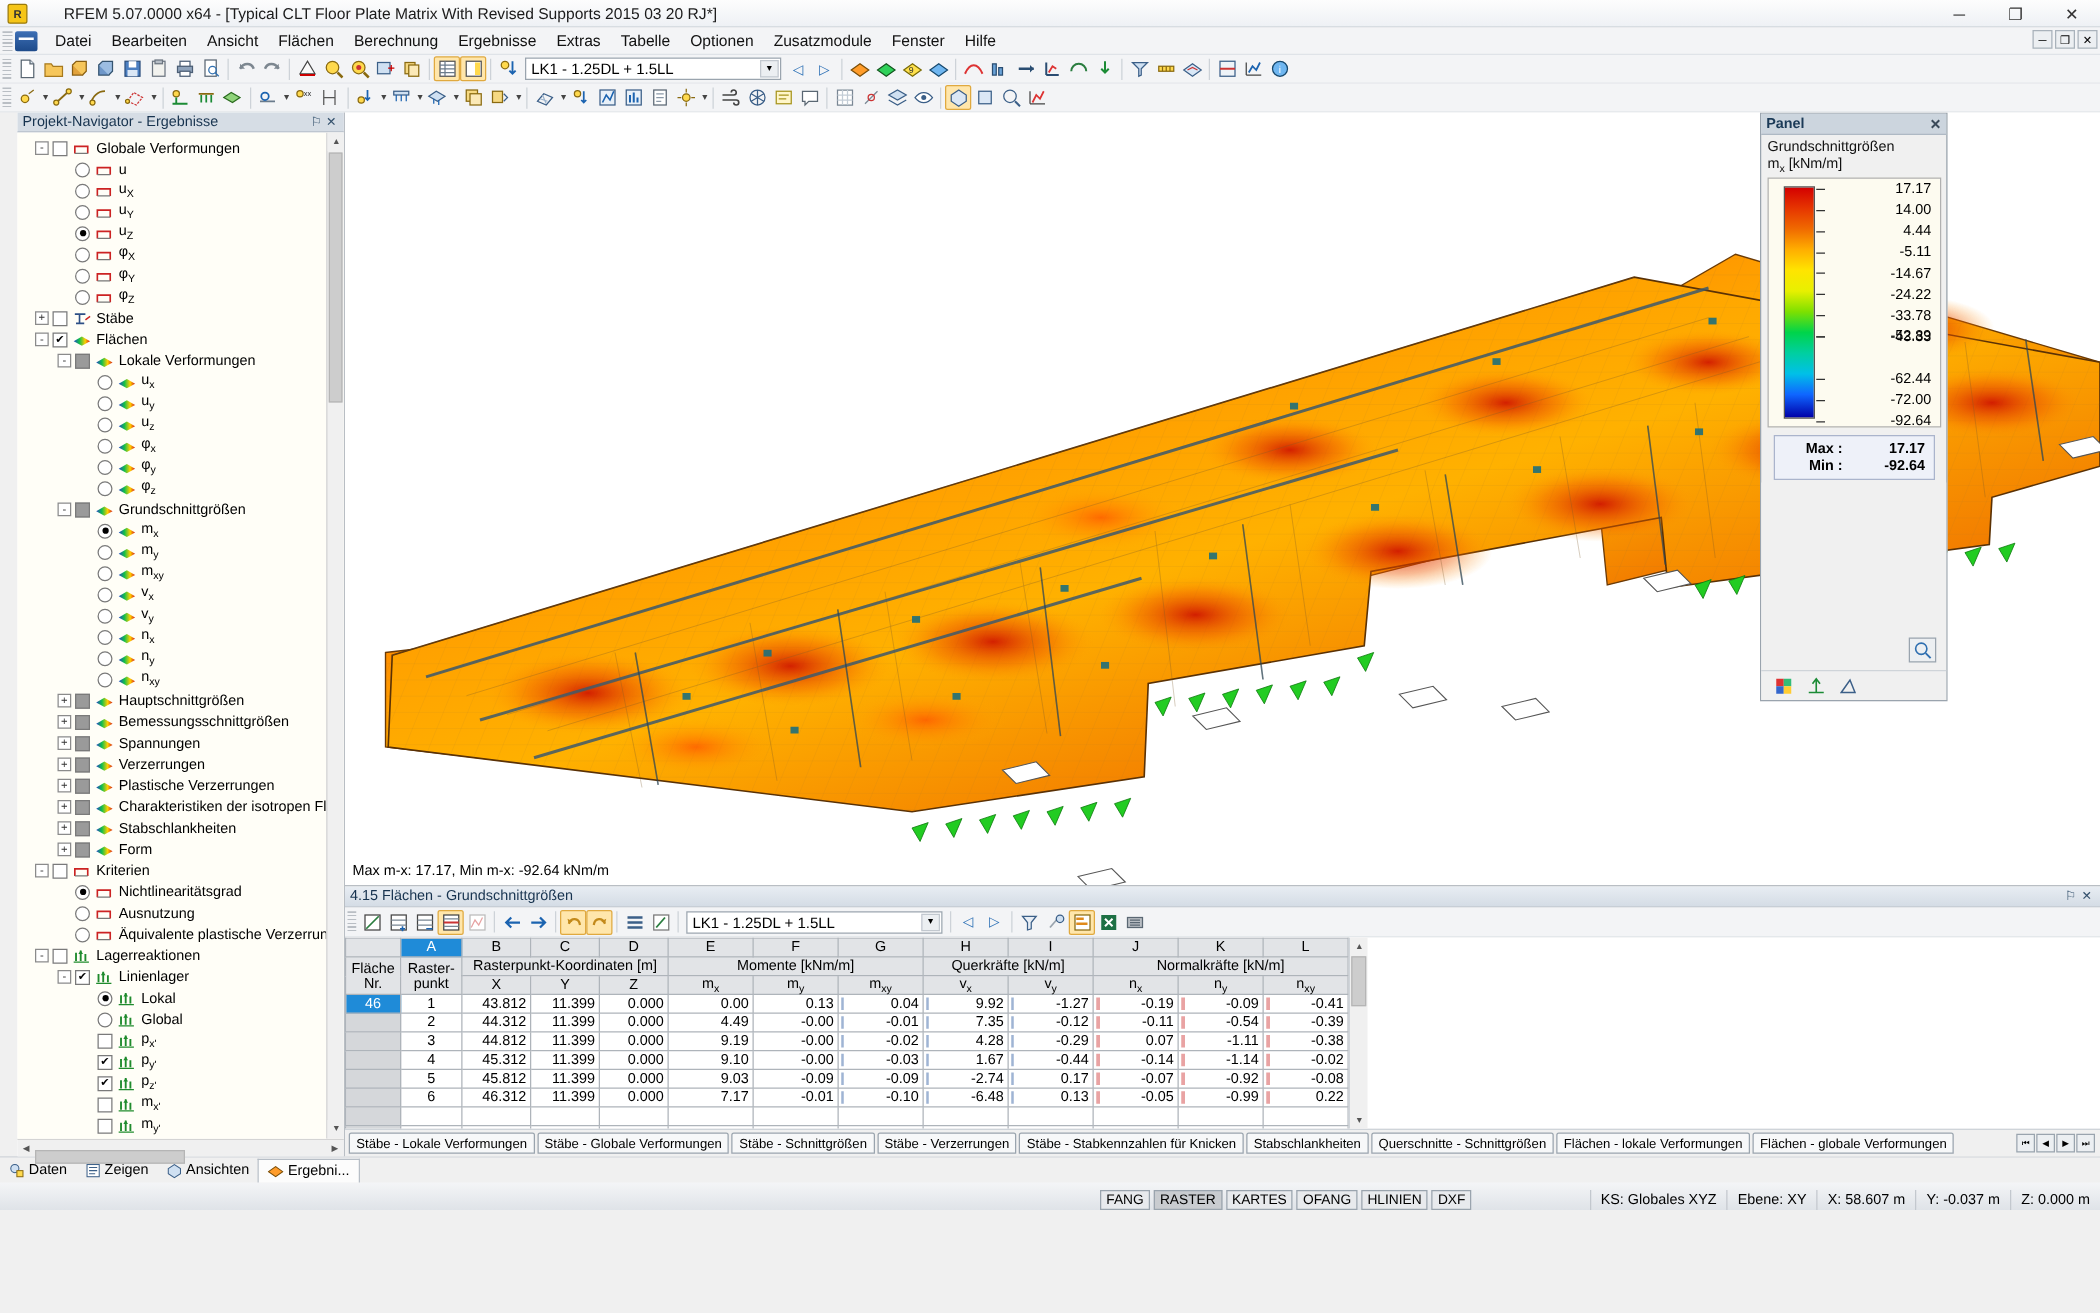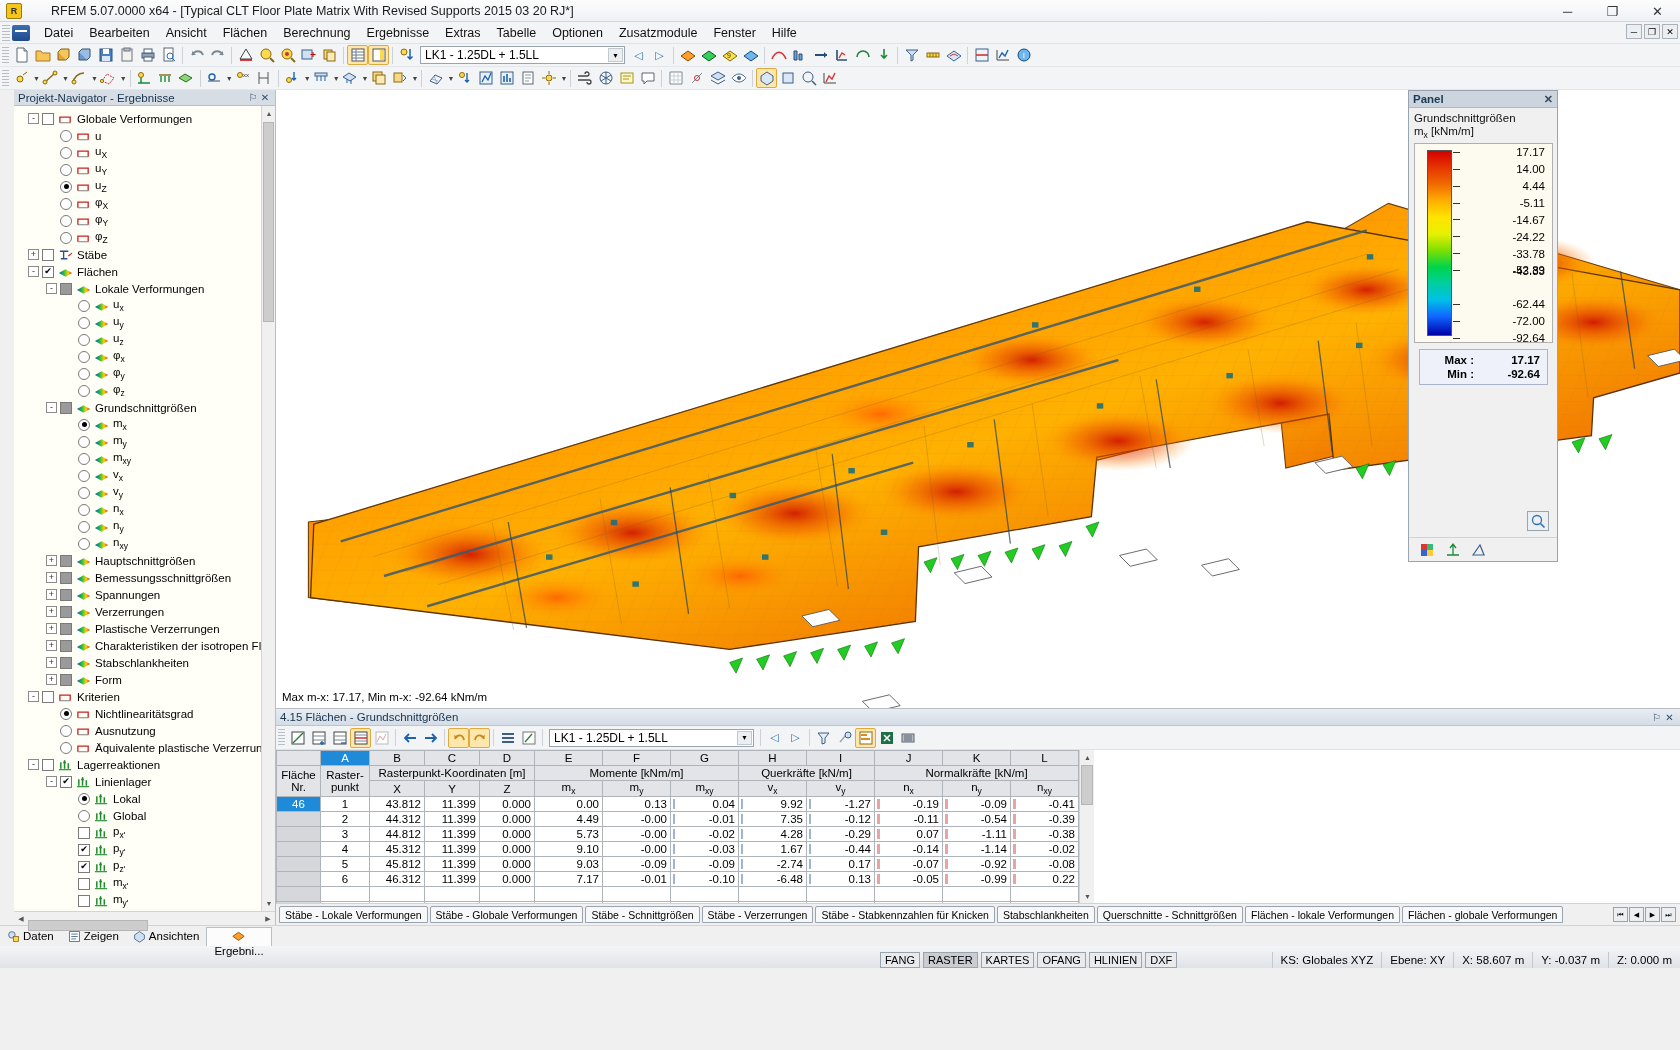--- a/index.html
+++ b/index.html
@@ -144,21 +144,21 @@
   
   #tabsbar { height:22px; background:#f0f0f0; display:flex; align-items:center; border-top:1px solid #cfd4d9; padding-left:3px; }
   .rtab { height:17px; border:1px solid #9aa4ae; background:#f7f8f9; display:flex; align-items:center; padding:0 5px;
      font-size:10.5px; margin-right:2px; border-radius:2px 2px 0 0; white-space:nowrap; }
   .tabnav { margin-left:auto; display:flex; gap:1px; padding-right:4px; }
   .tabnav span{width:15px;height:15px;border:1px solid #9aa4ae;background:#eceff2;display:flex;align-items:center;justify-content:center;font-size:7px;}
 
   
   #footer { height:21px; background:#f0f0f0; display:flex; align-items:center; border-top:1px solid #cfd4d9; }
   .ftab { display:flex; align-items:center; gap:3px; padding:1px 7px; font-size:11.5px; height:19px; }
-  .ftab.active { background:#fcfcfc; border:1px solid #b7bec6; border-bottom:none;flex-direction:column; }
+  .ftab.active { background:#fcfcfc; border:1px solid #b7bec6; border-bottom:none; }
   #statusbar { height:22px; background:linear-gradient(#f4f5f7,#dfe3e8); display:flex; align-items:flex-end; font-size:11.5px; }
   .sbcell { border:1px solid #9aa4ae; background:#e8eaed; height:16px; display:flex; align-items:center; padding:0 4px;
       margin-right:3px; font-size:11px; }
   .sbcell.on { background:#c9ccd0; }
   .sbplain { padding:0 8px; border-left:1px solid #c3c8ce; height:16px; display:flex; align-items:center; }
 
   
   #model { position:absolute; inset:0; }
 </style>
 </head>
@@ -1787,21 +1787,21 @@
                 <td class="num bar red"><i></i>-0.11</td>
                 <td class="num bar red"><i></i>-0.54</td>
                 <td class="num bar red"><i></i>-0.39</td>
               </tr>
               <tr>
                 <td class="rowhdr "></td>
                 <td class="ctr">3</td>
                 <td class="num ">44.812</td>
                 <td class="num ">11.399</td>
                 <td class="num ">0.000</td>
-                <td class="num ">5.73</td>
+                <td class="num ">9.19</td>
                 <td class="num ">-0.00</td>
                 <td class="num bar "><i></i>-0.02</td>
                 <td class="num bar "><i></i>4.28</td>
                 <td class="num bar "><i></i>-0.29</td>
                 <td class="num bar red"><i></i>0.07</td>
                 <td class="num bar red"><i></i>-1.11</td>
                 <td class="num bar red"><i></i>-0.38</td>
               </tr>
               <tr>
                 <td class="rowhdr "></td>

